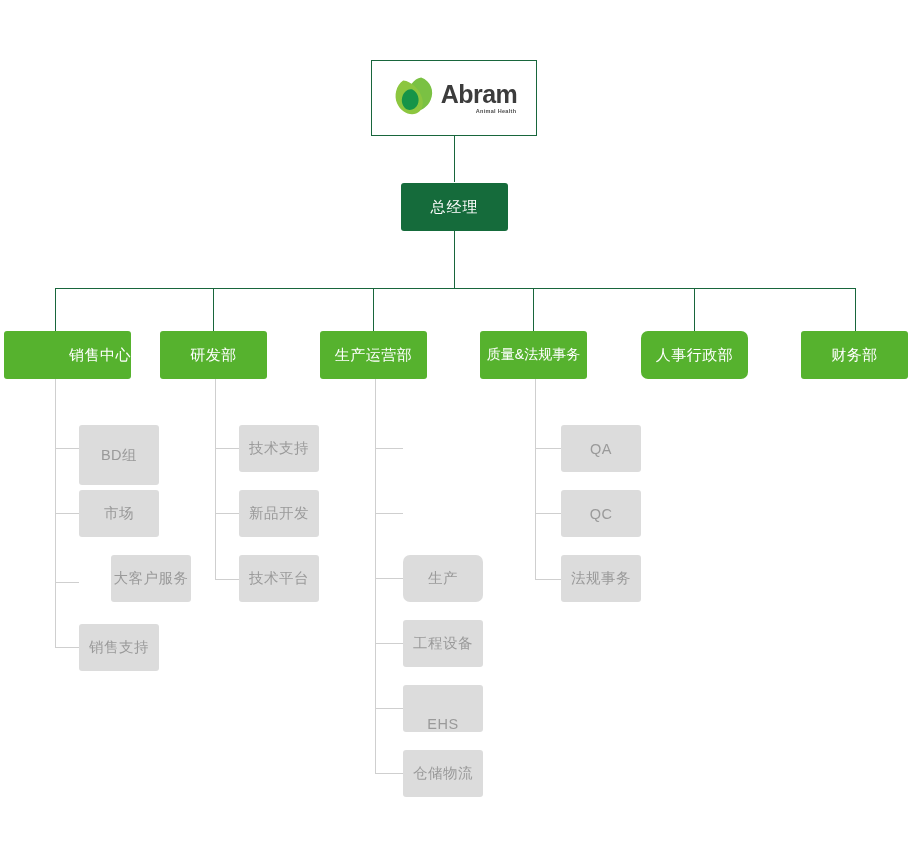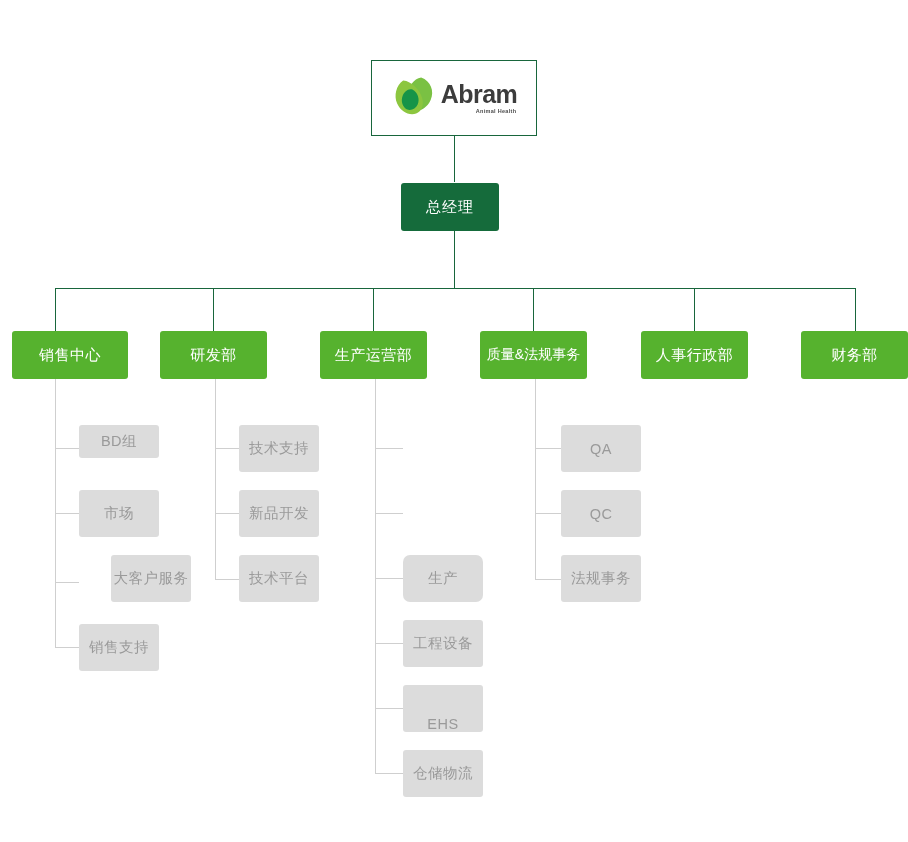--- a/index.html
+++ b/index.html
@@ -122,61 +122,61 @@
       </svg>
       <div class="logo-words">
         <div class="logo-name">Abram</div>
         <div class="logo-tag">Animal Health</div>
       </div>
     </div>
   </div>
 
   <div class="line-v" style="left:454px; top:136px; height:46px;"></div>
 
-  <div class="node node-gm" style="left:401px; top:183px; width:98px; height:48px;">
+  <div class="node node-gm" style="left:401px; top:183px; width:107px; height:48px;">
     <span>总经理</span>
   </div>
 
   <div class="line-v" style="left:454px; top:231px; height:57px;"></div>
 
   <div class="line-h" style="left:55px; top:288px; width:800px;"></div>
 
   <div class="line-v" style="left:55px;  top:288px; height:43px;"></div>
   <div class="line-v" style="left:213px; top:288px; height:43px;"></div>
   <div class="line-v" style="left:373px; top:288px; height:43px;"></div>
   <div class="line-v" style="left:533px; top:288px; height:43px;"></div>
   <div class="line-v" style="left:694px; top:288px; height:43px;"></div>
   <div class="line-v" style="left:855px; top:288px; height:43px;"></div>
 
-  <div class="node node-dept" style="left:12px; top:331px; width:116px; height:48px;">
+  <div class="node node-dept" style="left:4px; top:331px; width:127px; height:48px;justify-content:flex-end;">
     <span>销售中心</span>
   </div>
   <div class="node node-dept" style="left:160px; top:331px; width:107px; height:48px;">
     <span>研发部</span>
   </div>
   <div class="node node-dept" style="left:320px; top:331px; width:107px; height:48px;">
     <span>生产运营部</span>
   </div>
   <div class="node node-dept tight" style="left:480px; top:331px; width:107px; height:48px;">
     <span>质量&amp;法规事务</span>
   </div>
-  <div class="node node-dept" style="left:641px; top:331px; width:107px; height:48px;">
+  <div class="node node-dept" style="left:641px; top:331px; width:107px; height:48px;border-radius:7px;">
     <span>人事行政部</span>
   </div>
   <div class="node node-dept" style="left:801px; top:331px; width:107px; height:48px;">
     <span>财务部</span>
   </div>
 
   <div class="sub-line-v" style="left:55px; top:379px; height:269px;"></div>
   <div class="sub-line-h" style="left:55px; top:448px; width:24px;"></div>
   <div class="sub-line-h" style="left:55px; top:513px; width:24px;"></div>
   <div class="sub-line-h" style="left:55px; top:582px; width:24px;"></div>
   <div class="sub-line-h" style="left:55px; top:647px; width:24px;"></div>
 
-  <div class="node node-sub" style="left:79px; top:425px; width:80px; height:33px;">
+  <div class="node node-sub" style="left:79px; top:425px; width:80px; height:60px;">
     <span>BD组</span>
   </div>
   <div class="node node-sub" style="left:79px; top:490px; width:80px; height:47px;">
     <span>市场</span>
   </div>
   <div class="node node-sub" style="left:79px; top:555px; width:80px; height:47px;margin-left:32px;">
     <span>大客户服务</span>
   </div>
   <div class="node node-sub" style="left:79px; top:624px; width:80px; height:47px;">
     <span>销售支持</span>

